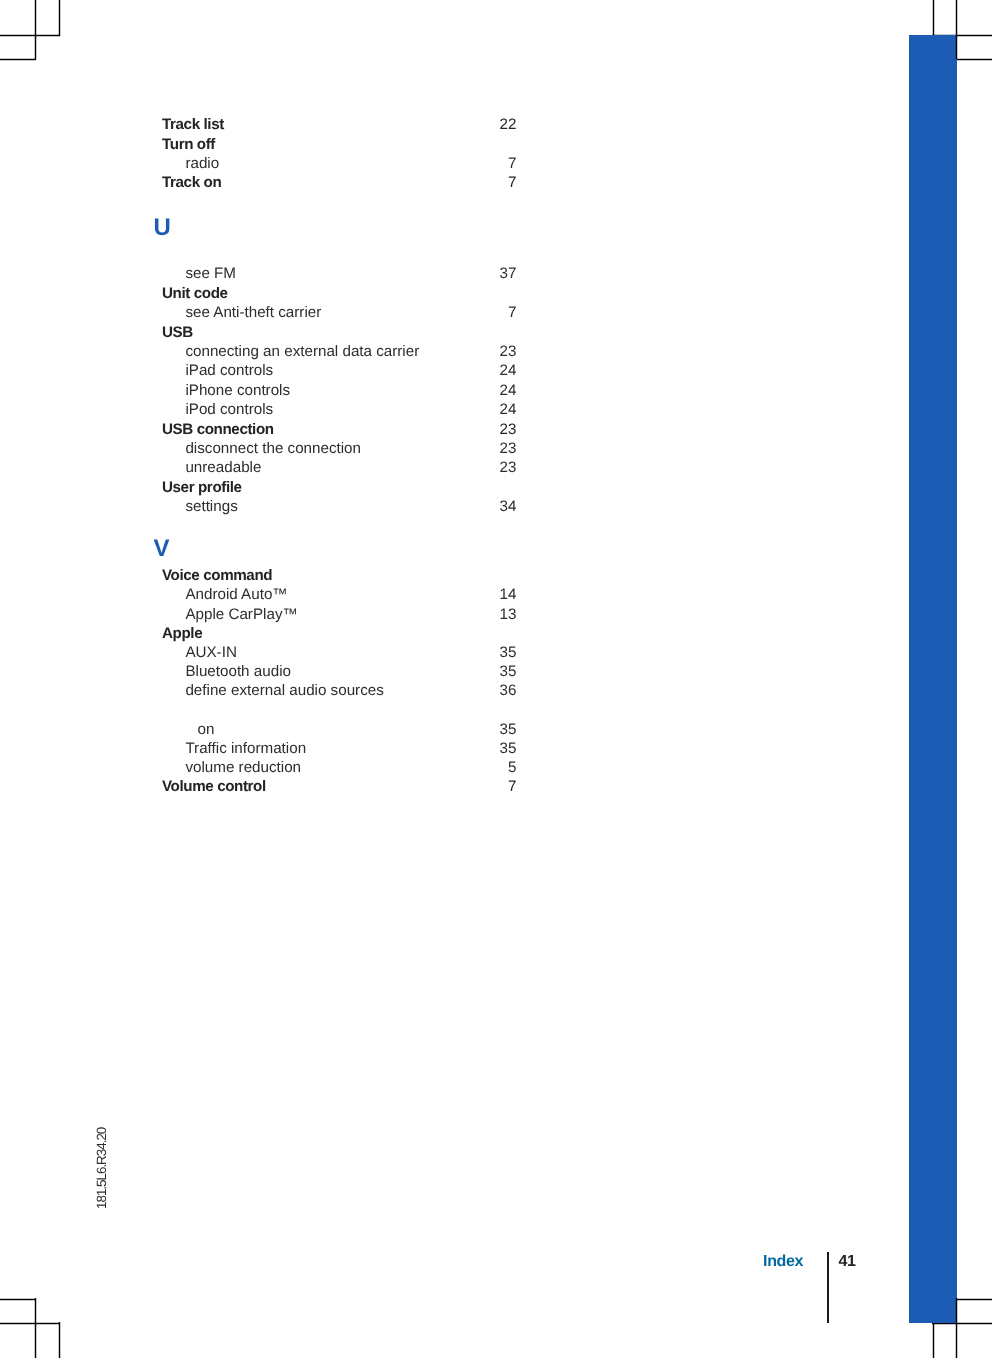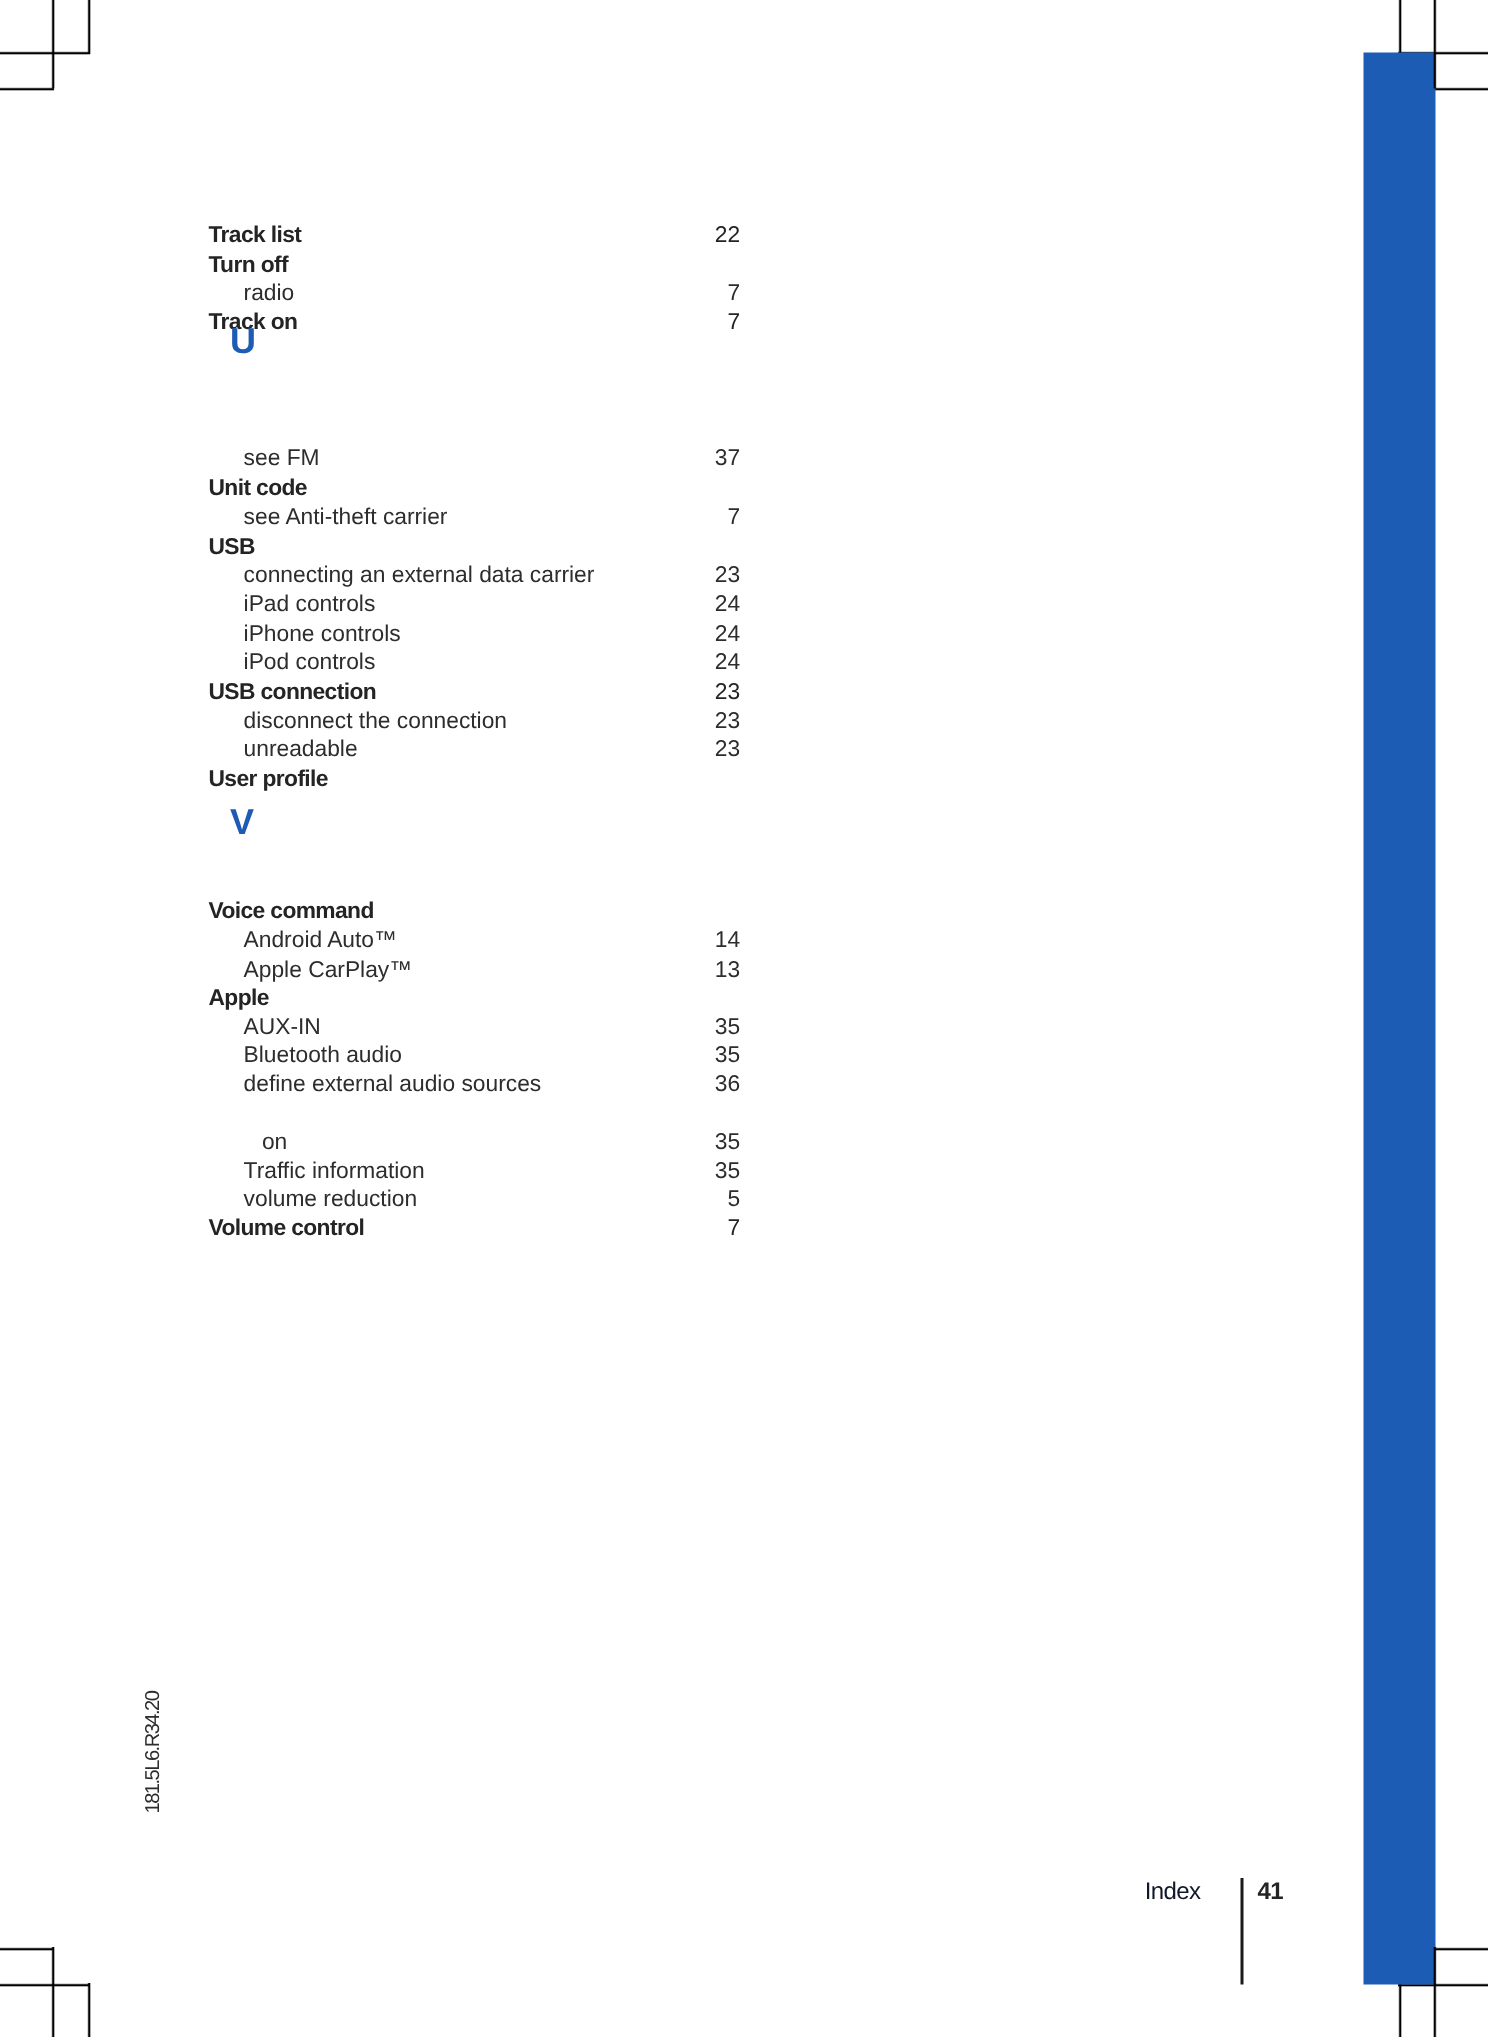--- a/index.html
+++ b/index.html
@@ -18,35 +18,35 @@
   .mark.h{height:3px;background:linear-gradient(180deg,
           rgba(0,0,0,0) 0,rgba(0,0,0,.30) 22%,#000 38%,#000 62%,
           rgba(0,0,0,.30) 78%,rgba(0,0,0,0) 100%);}
 
   
   #edge-tab{position:absolute;left:909px;top:34.8px;width:48.0px;height:1288.6px;
             background:#1d5cb4;}
 
   
   #index{position:absolute;left:0;top:0;width:992px;height:900px;}
-  .row{position:absolute;left:139px;width:354.4px;height:16px;white-space:nowrap;margin-top:32px;}
+  .row{position:absolute;left:162px;width:354.4px;height:16px;white-space:nowrap;}
   .row .lbl{position:absolute;left:0;top:0;line-height:1;
             font-size:15.2px;color:#2d2d2d;}
   .row .num{position:absolute;right:0;top:0;line-height:1;
             font-size:15.2px;color:#2d2d2d;}
   .row.main .lbl{font-weight:bold;letter-spacing:-0.4px;color:#242424;}
   .row.main .num{color:#242424;}
   .row.sub  .lbl{left:23.4px;}
   .row.cont .lbl{left:35.6px;}
   .letter{position:absolute;left:153.4px;font-size:24px;font-weight:bold;
           color:#1d5cb4;line-height:1;letter-spacing:-0.3px;}
 
   
   #foot-label{position:absolute;left:763.1px;top:1254.4px;font-size:16px;
-              font-weight:normal;letter-spacing:-0.4px;color:#0f172a;line-height:1;}
+              font-weight:bold;letter-spacing:-0.4px;color:#0369a1;line-height:1;}
   #foot-rule{position:absolute;left:827.3px;top:1251.8px;width:1.4px;height:70.8px;
              background:#1a1a1a;}
   #foot-page{position:absolute;left:838.4px;top:1254.4px;font-size:16px;
              font-weight:bold;letter-spacing:-0.4px;color:#242424;line-height:1;}
 
   
   #doc-code{position:absolute;left:95.2px;top:1209.3px;transform-origin:0 0;
             transform:rotate(-90deg);white-space:nowrap;
             font-size:13.4px;letter-spacing:-1.0px;color:#2d2d2d;line-height:1;}
 </style>
@@ -133,20 +133,24 @@
       <span class="lbl">disconnect the connection</span>
       <span class="num">23</span>
     </div>
     <div class="row sub" style="top:460.28px">
       <span class="lbl">unreadable</span>
       <span class="num">23</span>
     </div>
     <div class="row main" style="top:479.66px">
       <span class="lbl">User profile</span>
     </div>
+    <div class="row sub" style="top:499.04px">
+      <span class="lbl">settings</span>
+      <span class="num">34</span>
+    </div>
     <div class="letter" style="top:536.80px">V</div>
     <div class="row main" style="top:568.20px">
       <span class="lbl">Voice command</span>
     </div>
     <div class="row sub" style="top:587.37px">
       <span class="lbl">Android Auto™</span>
       <span class="num">14</span>
     </div>
     <div class="row sub" style="top:606.54px">
       <span class="lbl">Apple CarPlay™</span>

